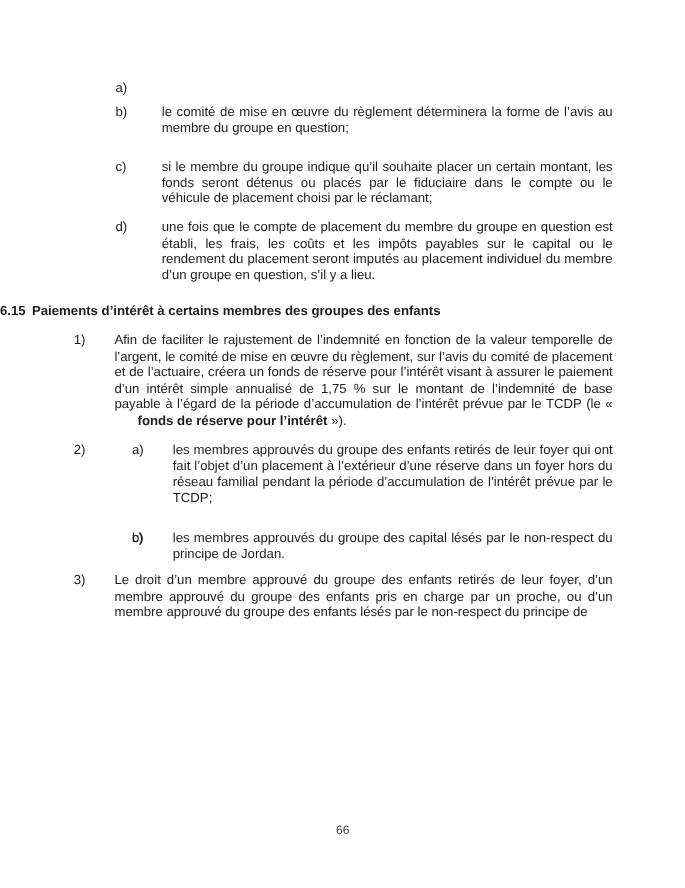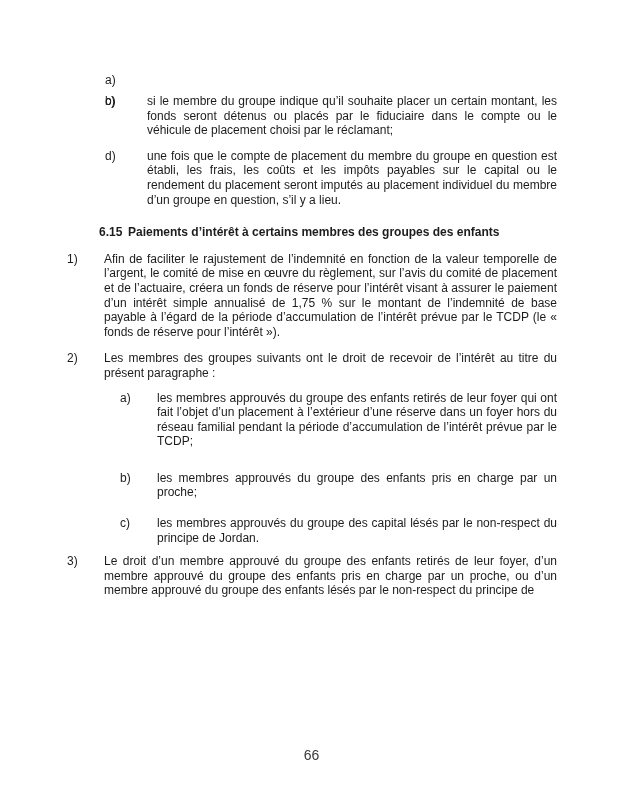--- a/index.html
+++ b/index.html
@@ -31,60 +31,60 @@
   .item.l1 .lbl { left: 105px; }
   .item.l1 .txt { margin-left: 147px; }
   
   .item.num .lbl { left: 67px; }
   .item.num .txt { margin-left: 104px; }
   
   .item.l2 .lbl { left: 120px; }
   .item.l2 .txt { margin-left: 157px; }
 
   .heading {
-    padding-left: 99px;
     font-weight: bold;
     margin-top: 18px;
   }
   .heading .sec-num { display: inline-block; width: 29px; }
 
   #blk-b  { margin-top: 21px; }
   #blk-c  { margin-top: 21px; }
   #blk-d  { margin-top: 11px; }
   #p1     { margin-top: 12px; }
   #p2     { margin-top: 12px; }
   #p2a    { margin-top: 10px; }
   #p2b    { margin-top: 22px; }
   #p2c    { margin-top: 16px; }
   #p3     { margin-top: 9px; }
 
-  .bold { font-weight: normal; }
+  .bold { font-weight: bold; margin-left: 21px; }
 
   .page-number {
     position: absolute;
     left: 0;
     right: 0;
     top: 750px;
     text-align: center;
-    font-size: 14px;
+    font-size: 11px;
     color: #3a3a3a;
     line-height: 11px;
   }
 </style>
 </head>
 <body>
 
 <div class="page">
 
   <div class="item l1" id="blk-a">
     <span class="lbl">a)</span>
   </div>
 
   <div class="item l1" id="blk-b">
     <span class="lbl">b)</span>
+    <div class="txt">le comité de mise en œuvre du règlement déterminera la forme de l’avis au membre du groupe en question;</div>
   </div>
 
   <div class="item l1" id="blk-c">
     <span class="lbl">c)</span>
     <div class="txt">si le membre du groupe indique qu’il souhaite placer un certain montant, les fonds seront détenus ou placés par le fiduciaire dans le compte ou le véhicule de placement choisi par le réclamant;</div>
   </div>
 
   <div class="item l1" id="blk-d">
     <span class="lbl">d)</span>
     <div class="txt">une fois que le compte de placement du membre du groupe en question est établi, les frais, les coûts et les impôts payables sur le capital ou le rendement du placement seront imputés au placement individuel du membre d’un groupe en question, s’il y a lieu.</div>
@@ -94,31 +94,29 @@
     <span class="sec-num">6.15</span><span>Paiements d’intérêt à certains membres des groupes des enfants</span>
   </div>
 
   <div class="item num" id="p1">
     <span class="lbl">1)</span>
     <div class="txt"><span>Afin de faciliter le rajustement de l’indemnité en fonction de la valeur temporelle de l’argent, le comité de mise en œuvre du règlement, sur l’avis du comité de placement et de l’actuaire, créera un fonds de réserve pour l’intérêt visant à assurer le paiement d’un intérêt simple annualisé de 1,75 % sur le montant de l’indemnité de base payable à l’égard de la période d’accumulation de l’intérêt prévue par le TCDP (le « </span><span class="bold">fonds de réserve pour l’intérêt</span><span> »).</span></div>
   </div>
 
   <div class="item num" id="p2">
     <span class="lbl">2)</span>
-    <div class="txt">Les membres des groupes suivants ont le droit de recevoir de l’intérêt au titre du présent paragraphe :</div>
   </div>
 
   <div class="item l2" id="p2a">
     <span class="lbl">a)</span>
     <div class="txt">les membres approuvés du groupe des enfants retirés de leur foyer qui ont fait l’objet d’un placement à l’extérieur d’une réserve dans un foyer hors du réseau familial pendant la période d’accumulation de l’intérêt prévue par le TCDP;</div>
   </div>
 
   <div class="item l2" id="p2b">
     <span class="lbl">b)</span>
-    <div class="txt">les membres approuvés du groupe des enfants pris en charge par un proche;</div>
   </div>
 
   <div class="item l2" id="p2c">
     <span class="lbl">c)</span>
     <div class="txt">les membres approuvés du groupe des capital lésés par le non-respect du principe de Jordan.</div>
   </div>
 
   <div class="item num" id="p3">
     <span class="lbl">3)</span>
     <div class="txt">Le droit d’un membre approuvé du groupe des enfants retirés de leur foyer, d’un membre approuvé du groupe des enfants pris en charge par un proche, ou d’un membre approuvé du groupe des enfants lésés par le non-respect du principe de</div>

